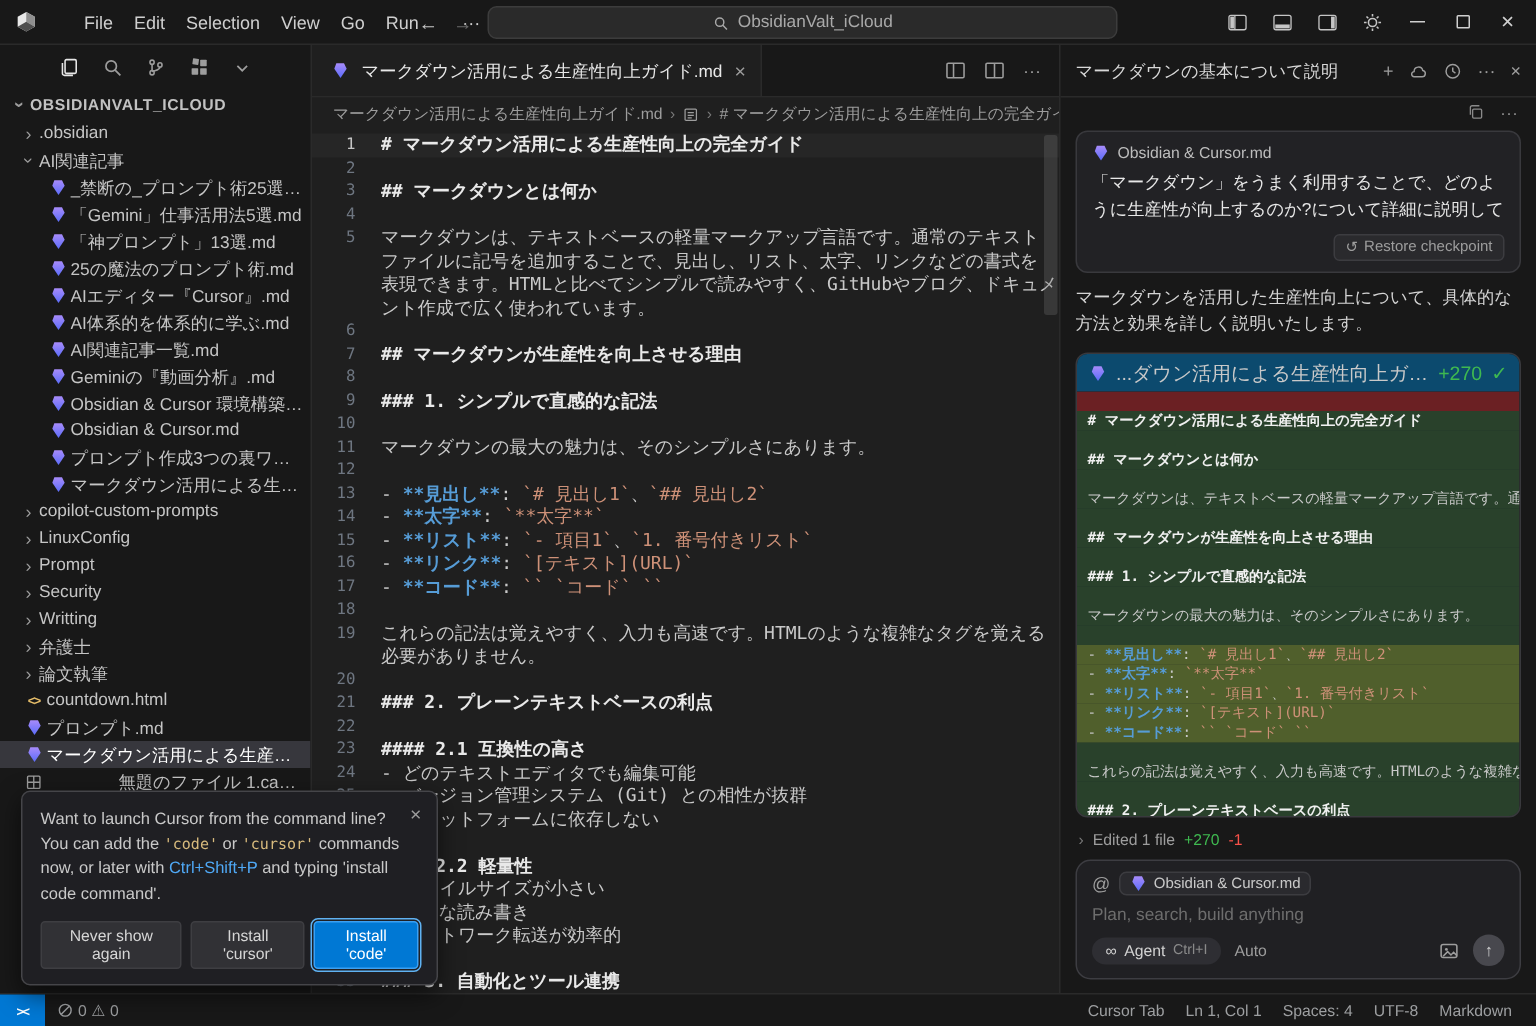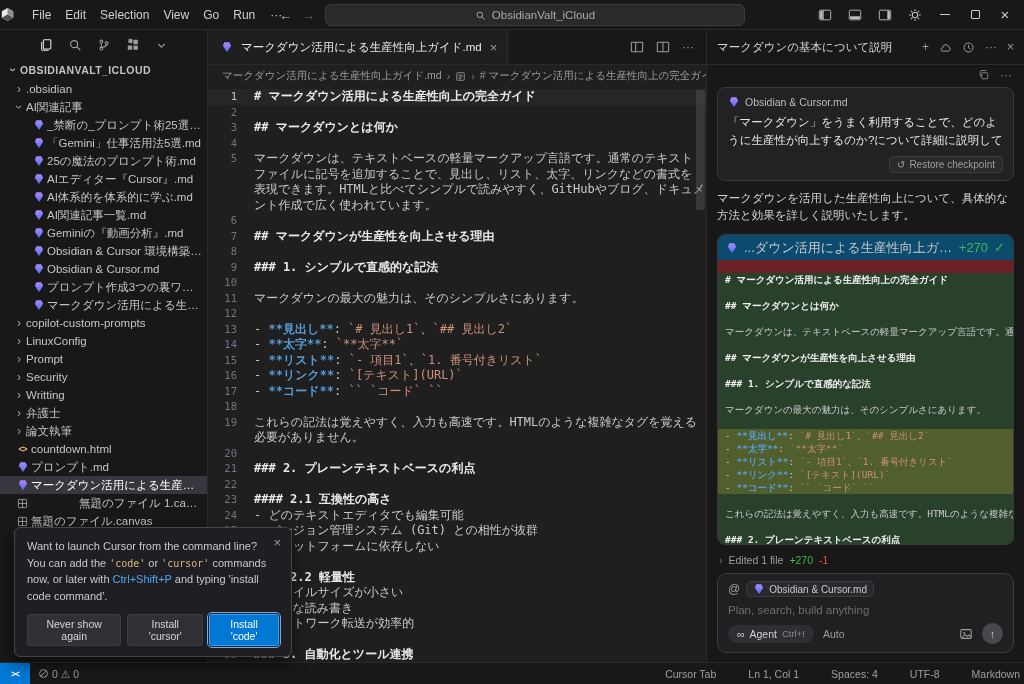--- a/index.html
+++ b/index.html
@@ -2,21 +2,21 @@
 <html><head>
 <meta charset="utf-8">
 <style>
 *{box-sizing:border-box;margin:0;padding:0}
 html,body{width:1024px;height:684px;overflow:hidden;background:#1f1f1f;
   font-family:"Liberation Sans",sans-serif;color:#ccc;font-size:12px}
 .window{position:relative;display:flex;flex-direction:column;width:1024px;height:684px;background:#1f1f1f}
 svg{display:block}
 
 .titlebar{flex:0 0 30px;background:#181818;border-bottom:1px solid #2a2a2a;display:flex;align-items:center;position:relative;z-index:5}
-.tb-left{display:flex;align-items:center;gap:2px;height:100%}
+.tb-left{display:flex;align-items:center;gap:16px;padding-left:10px;height:100%}
 .logo{margin-right:8px;display:flex}
 .menu{padding:3px 7px;border-radius:4px;color:#cfcfcf;font-size:12px;cursor:default}
 .menu-more{padding:3px 6px;color:#cfcfcf}
 .tb-center{position:absolute;left:50%;top:4px;transform:translateX(-50%);display:flex;align-items:center;gap:10px}
 .nav-arrow{color:#c5c5c5;font-size:13px}
 .dim{color:#6a6a6a}
 .search-pill{width:420px;height:22px;background:#2a2a2a;border:1px solid #3c3c3c;border-radius:6px;display:flex;align-items:center;justify-content:center;gap:6px;color:#a9a9a9;font-size:11.5px}
 .tb-right{margin-left:auto;display:flex;align-items:center;gap:4px;padding-right:6px;color:#c5c5c5}
 .tb-ic{width:26px;height:24px;display:flex;align-items:center;justify-content:center}
 .win-min{width:10px;height:1px;background:#cfcfcf}
@@ -92,21 +92,21 @@
 .agent-pill{display:inline-flex;align-items:center;gap:5px;background:#2e2e33;border-radius:11px;padding:3px 9px;font-size:10.5px;color:#d2d2d2;cursor:pointer}
 .kbd{color:#8a8a8a;font-size:9.5px}
 .mode{color:#9d9d9d;font-size:10.5px}
 .irow3-right{margin-left:auto;display:flex;align-items:center;gap:9px;color:#9d9d9d}
 .send{width:21px;height:21px;border-radius:50%;background:#48484e;display:flex;align-items:center;justify-content:center;color:#cfcfcf;font-size:11px}
 
 .statusbar{flex:0 0 22px;background:#181818;border-top:1px solid #2a2a2a;display:flex;align-items:center;font-size:10.5px;color:#9d9fa1}
 .remote{width:30px;height:100%;background:#0078d4;color:#fff;display:flex;align-items:center;justify-content:center;font-size:8.5px;font-weight:700;letter-spacing:-1px}
 .sb-left{display:flex;align-items:center;gap:5px;padding-left:8px}
 .sb-item{display:flex;align-items:center;gap:3px}
-.sb-right{margin-left:auto;display:flex;align-items:center;gap:32px;padding-right:4px;white-space:nowrap}
+.sb-right{margin-left:auto;display:flex;align-items:center;gap:14px;padding-right:16px;white-space:nowrap}
 
 .toast{position:absolute;left:14px;bottom:27px;width:278px;background:#1f1f23;border:1px solid #454549;border-radius:6px;box-shadow:0 6px 16px rgba(0,0,0,.55);padding:10px 12px 10px;z-index:40}
 .toast-close{position:absolute;top:7px;right:10px;color:#9d9d9d;font-size:13px;cursor:pointer}
 .toast-msg{font-size:11px;line-height:1.5;color:#cfcfcf;padding-right:12px}
 .toast-msg .seg-c{font-family:"DejaVu Sans Mono",monospace;font-size:10px;color:#d7ba7d}
 .toast-btns{display:flex;justify-content:flex-end;gap:6px;margin-top:10px}
 .tbtn{font-family:"Liberation Sans",sans-serif;font-size:10.5px;padding:3px 8px;border-radius:3px;background:#313135;border:1px solid #3e3e42;color:#d6d6d6;cursor:pointer}
 .tbtn.primary{background:#0078d4;border-color:#3ba0f3;color:#fff;outline:1px solid #5fb2f2;outline-offset:1px}
 </style>
 </head>
@@ -241,20 +241,28 @@
             </span>
             <span class="tlabel">_禁断の_プロンプト術25選.md</span>
           </div>
           <div class="trow" style="padding-left: 30px;">
             <span class="fico">
               <svg viewBox="0 0 16 16" width="12" height="12">
                 <path d="M4.3 1.6 L11.1 1.6 L13.5 6.4 L8 14.6 L2.5 6.4 Z" fill="url(#og)"></path>
               </svg>
             </span>
             <span class="tlabel">「Gemini」仕事活用法5選.md</span>
+          </div>
+          <div class="trow" style="padding-left: 30px;">
+            <span class="fico">
+              <svg viewBox="0 0 16 16" width="12" height="12">
+                <path d="M4.3 1.6 L11.1 1.6 L13.5 6.4 L8 14.6 L2.5 6.4 Z" fill="url(#og)"></path>
+              </svg>
+            </span>
+            <span class="tlabel">「神プロンプト」13選.md</span>
           </div>
           <div class="trow" style="padding-left: 30px;">
             <span class="fico">
               <svg viewBox="0 0 16 16" width="12" height="12">
                 <path d="M4.3 1.6 L11.1 1.6 L13.5 6.4 L8 14.6 L2.5 6.4 Z" fill="url(#og)"></path>
               </svg>
             </span>
             <span class="tlabel">25の魔法のプロンプト術.md</span>
           </div>
           <div class="trow" style="padding-left: 30px;">

